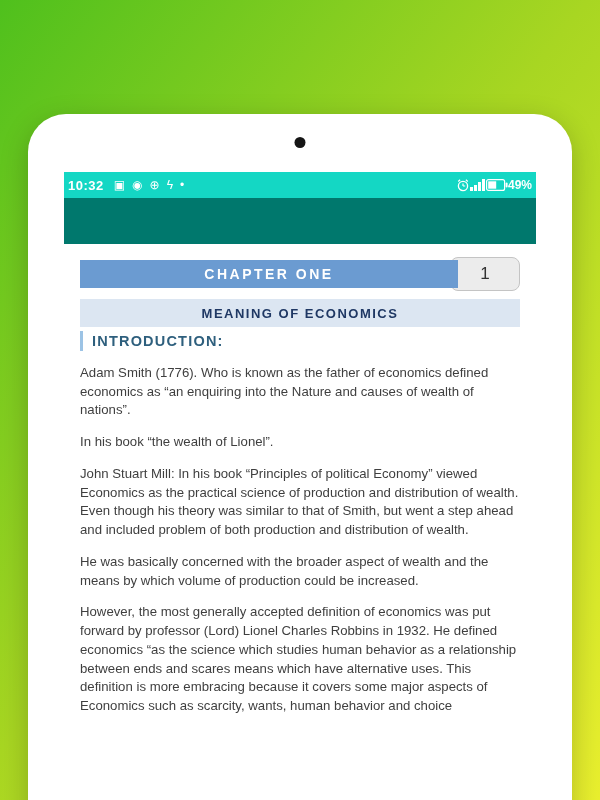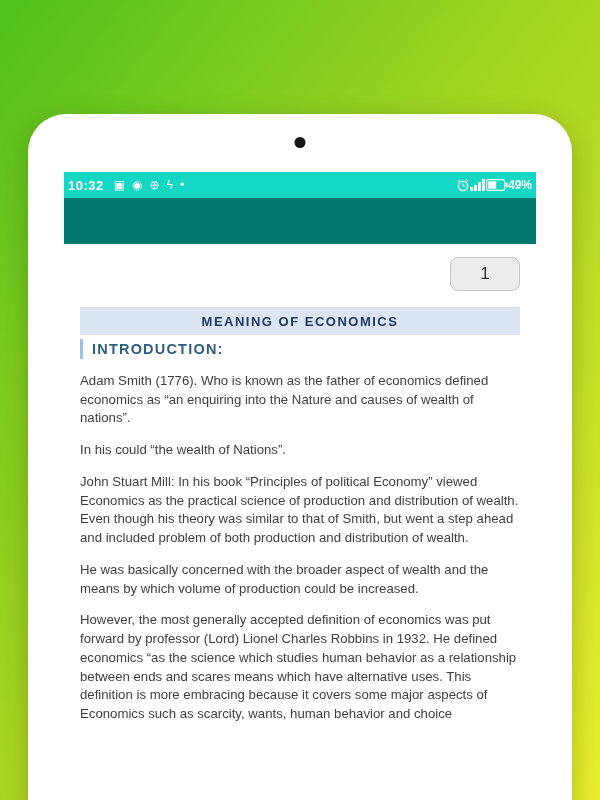--- a/index.html
+++ b/index.html
@@ -53,21 +53,21 @@
     font-size:17px; color:#333333; z-index:0; cursor:pointer;
   }
   .chapter-bar {
     position:absolute; left:0; top:3px; height:28px; width:calc(100% - 62px);
     background:var(--chapter-bar,#6b9bd1); z-index:1;
     display:flex; align-items:center; justify-content:center;
     color:#ffffff; font-size:14px; font-weight:bold; letter-spacing:2.5px;
   }
 
   .title-bar {
-    margin-top:16px; height:28px; background:var(--title-bg,#dce6f2);
+    margin-top:8px; height:28px; background:var(--title-bg,#dce6f2);
     display:flex; align-items:center; justify-content:center;
     color:var(--title-text,#1f3864); font-size:13px; font-weight:bold; letter-spacing:1.5px;
   }
 
   .intro-heading {
     margin-top:4px; border-left:3px solid var(--accent,#9cc3e5);
     padding:2px 0 2px 9px; color:var(--heading-text,#2e5f7d);
     font-size:14.5px; font-weight:bold; letter-spacing:1.2px;
   }
 
@@ -119,31 +119,34 @@
       </div>
 
       <div class="app-header"></div>
 
       <div class="content">
 
         <div class="chapter-row">
           <div class="page-tab">
             <span>1</span>
           </div>
+          <div class="chapter-bar">
+            <span>CHAPTER ONE</span>
+          </div>
         </div>
 
         <div class="title-bar">
           <span>MEANING OF ECONOMICS</span>
         </div>
 
         <div class="intro-heading">INTRODUCTION:</div>
 
         <div class="paragraphs">
             <p>Adam Smith (1776). Who is known as the father of economics defined economics as “an enquiring into the Nature and causes of wealth of nations”.</p>
-            <p>In his could “the wealth of Nations”.</p>
+            <p>In his book “the wealth of Lionel”.</p>
             <p>John Stuart Mill: In his book “Principles of political Economy” viewed Economics as the practical science of production and distribution of wealth. Even though his theory was similar to that of Smith, but went a step ahead and included problem of both production and distribution of wealth.</p>
             <p>He was basically concerned with the broader aspect of wealth and the means by which volume of production could be increased.</p>
             <p>However, the most generally accepted definition of economics was put forward by professor (Lord) Lionel Charles Robbins in 1932. He defined economics “as the science which studies human behavior as a relationship between ends and scares means which have alternative uses. This definition is more embracing because it covers some major aspects of Economics such as scarcity, wants, human behavior and choice</p>
           </div>
 
       </div>
     </div>
   </div>
 </div>
 

